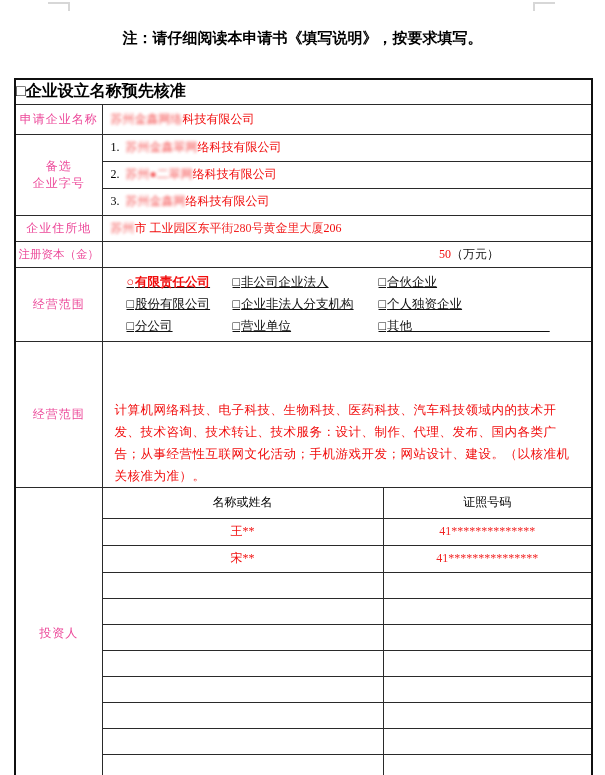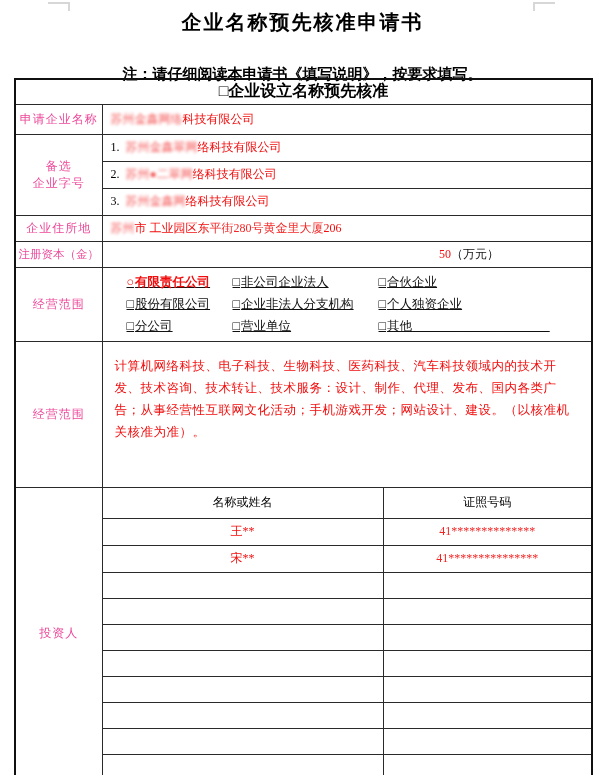--- a/index.html
+++ b/index.html
@@ -27,21 +27,21 @@
 
   table.form {
     position:absolute; left:14px; top:78px; width:577px;
     border-collapse:collapse; table-layout:fixed;
   }
   table.form, table.form td { border:1px solid #2a2a2a; }
   table.form { border:2px solid #101010; }
   td { vertical-align:middle; font-size:12px; overflow:hidden; }
 
   td.sect {
-    text-align:center; font-size:16px; font-weight:bold; height:25px; color:#000;
+    font-size:16px; font-weight:bold; height:25px; color:#000;
   }
   td.lbl { text-align:center; color:#ec4899; letter-spacing:1px; }
   td.lbl.small { font-size:11.5px; letter-spacing:0;text-align:center; }
   td.val { padding-left:8px; }
 
   .red { color:#f10d0d; }
   .b-heavy { filter:blur(1.4px); opacity:.72; }
   .b-soft  { filter:blur(0.55px); opacity:.9; }
 
   .altno { color:#000; margin-right:6px; }
@@ -49,37 +49,36 @@
   .cap-row { display:flex; align-items:center; justify-content:flex-end;
              padding-left:26px; padding-right:92px; }
 
   .type-grid { display:grid; grid-template-columns:106px 146px auto;
                row-gap:5px; padding:6px 0 6px 24px; font-size:12.5px;text-decoration:underline; }
   .type-grid .opt { white-space:nowrap; }
   .type-grid .opt .mk { margin-right:1px; }
   .type-grid .opt.sel { color:#f10d0d; font-weight:bold; }
 
   td.scope { vertical-align:top; padding:13px 12px 0 12px; }
-  .scope-text { font-size:12.5px; line-height:22px; letter-spacing:0.5px; }
+  .scope-text { font-size:12.5px; line-height:22px; letter-spacing:0.5px;margin-top:44px; }
 
   .subhdr { text-align:center; color:#000; }
   .ctr { text-align:center; }.h30{height:30px}.h27{height:27px}.h26{height:26px}
   .h57{height:57px}.h146{height:146px}.h31{height:31px}.he{height:26px}
 </style>
 </head>
 <body>
 
 <div class="page">
 
   <div class="crop h" style="left:48px"></div>
   <div class="crop v" style="left:68px"></div>
   <div class="crop h" style="left:533px"></div>
   <div class="crop v" style="left:533px"></div>
 
-  <div class="title">企业名称预先核准申请书</div>
 
   <div class="note"><span>注：</span><span>请仔细阅读本申请书《填写说明》，按要求填写。</span></div>
 
   <table class="form">
     <colgroup>
         <col style="width:87px">
         <col style="width:281px">
         <col style="width:209px">
       </colgroup>
 

